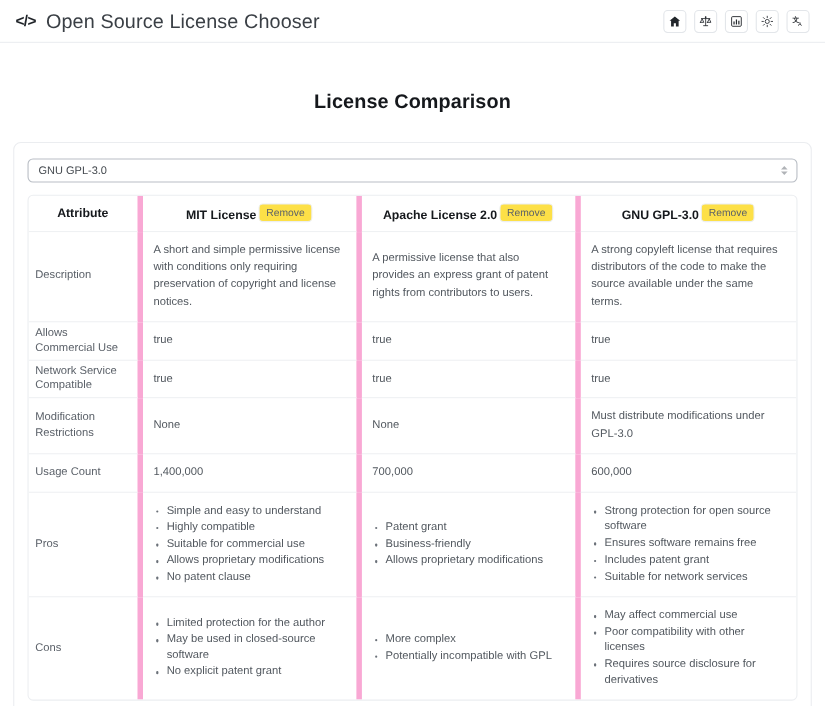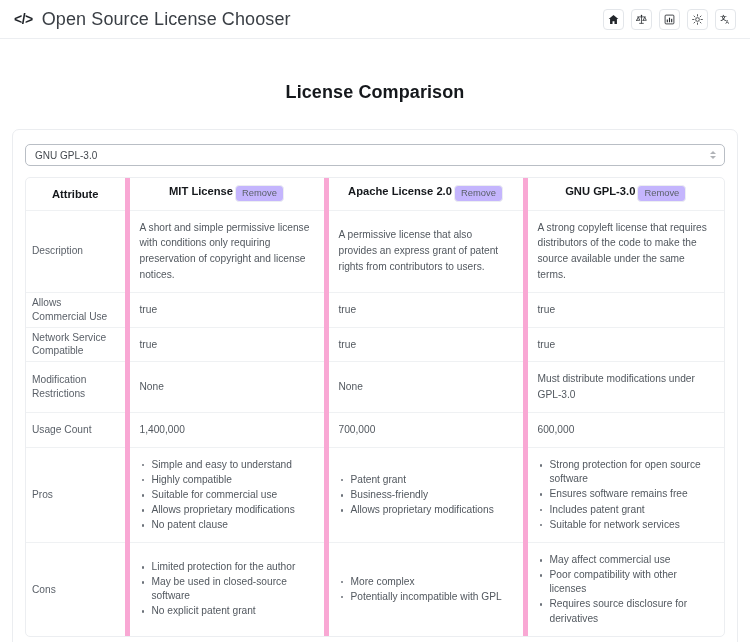--- a/index.html
+++ b/index.html
@@ -141,30 +141,30 @@
   table.cmp thead th {
     height: 32px;
     font-size: 11.2px;
     font-weight: bold;
     color: #15181c;
     text-align: center;
     padding: 0 8px;
   }
   .th-inner {
     display: flex;
-    align-items: flex-start;
+    align-items: flex-end;
     justify-content: center;
     gap: 2px;
   }
   .remove-btn {
     font-family: "Liberation Sans", sans-serif;
     font-size: 9.4px;
     font-weight: normal;
     color: #5b6169;
-    background: #c4b5fd;
+    background: #fde047;
     border: 1px solid #eceef1;
     border-radius: 4px;
     padding: 2px 6px 3px;
     cursor: pointer;
     line-height: 1.1;
   }
 
   td.attr {
     color: #5b6169;
     font-size: 10.2px;

